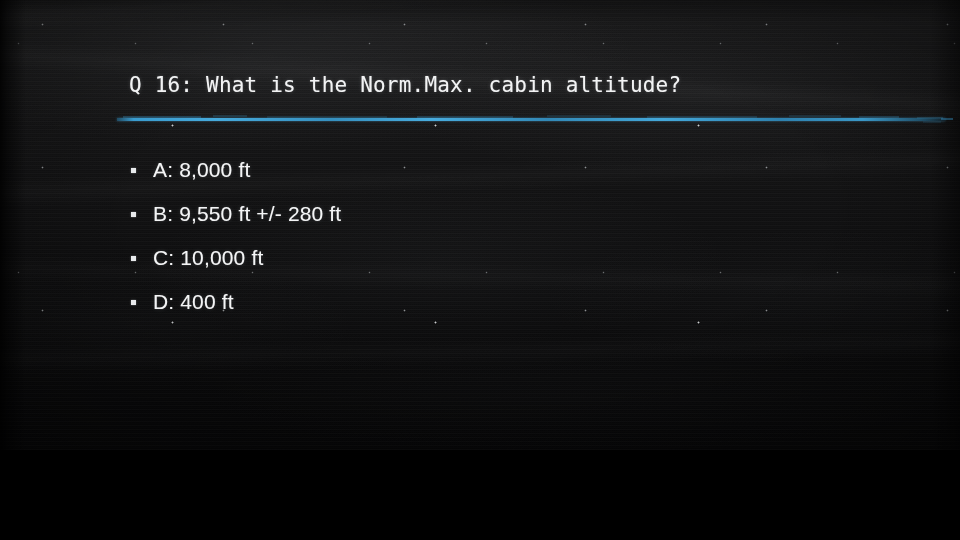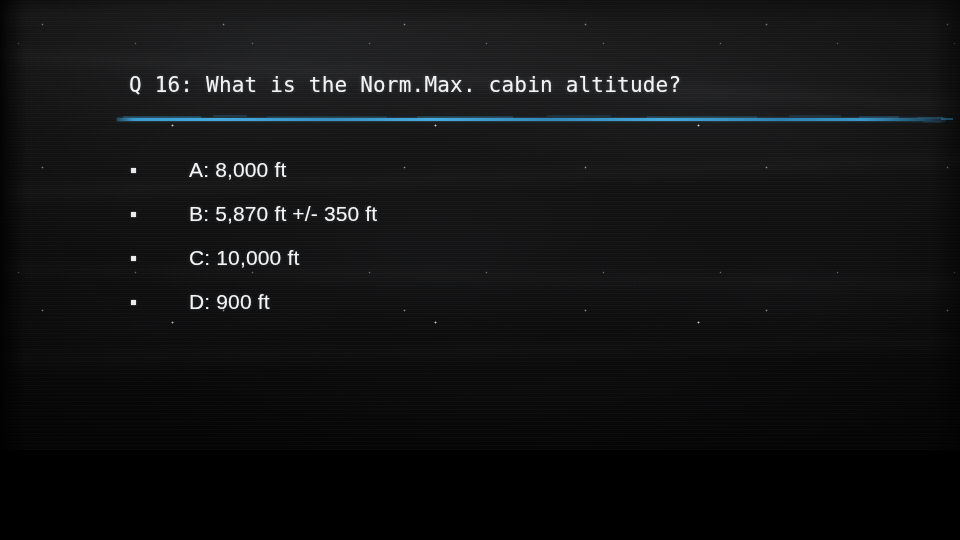--- a/index.html
+++ b/index.html
@@ -181,21 +181,20 @@
     position: absolute;
     left: 131px;
     top: 148px;
     width: 740px;
   }
   .answer-item {
     position: relative;
     height: 44px;
     display: flex;
     align-items: center;
-    gap: 36px;
   }
   .bullet-icon {
     flex: 0 0 auto;
     width: 5px;
     height: 5px;
     margin-right: 17px;
     margin-top: 1px;
     background: #e8eaec;
     box-shadow: 0 0 2px rgba(230,238,242,0.45);
   }
@@ -244,28 +243,28 @@
 
     <div class="answers">
 
       <div class="answer-item">
         <span class="bullet-icon"></span>
         <span class="answer-text">A: 8,000 ft</span>
       </div>
 
       <div class="answer-item">
         <span class="bullet-icon"></span>
-        <span class="answer-text">B: 5,870 ft +/- 350 ft</span>
+        <span class="answer-text">B: 9,550 ft +/- 280 ft</span>
       </div>
 
       <div class="answer-item">
         <span class="bullet-icon"></span>
         <span class="answer-text">C: 10,000 ft</span>
       </div>
 
       <div class="answer-item">
         <span class="bullet-icon"></span>
-        <span class="answer-text">D: 900 ft</span>
+        <span class="answer-text">D: 400 ft</span>
       </div>
 
     </div>
   </div>
 </div>
 
 </body></html>

